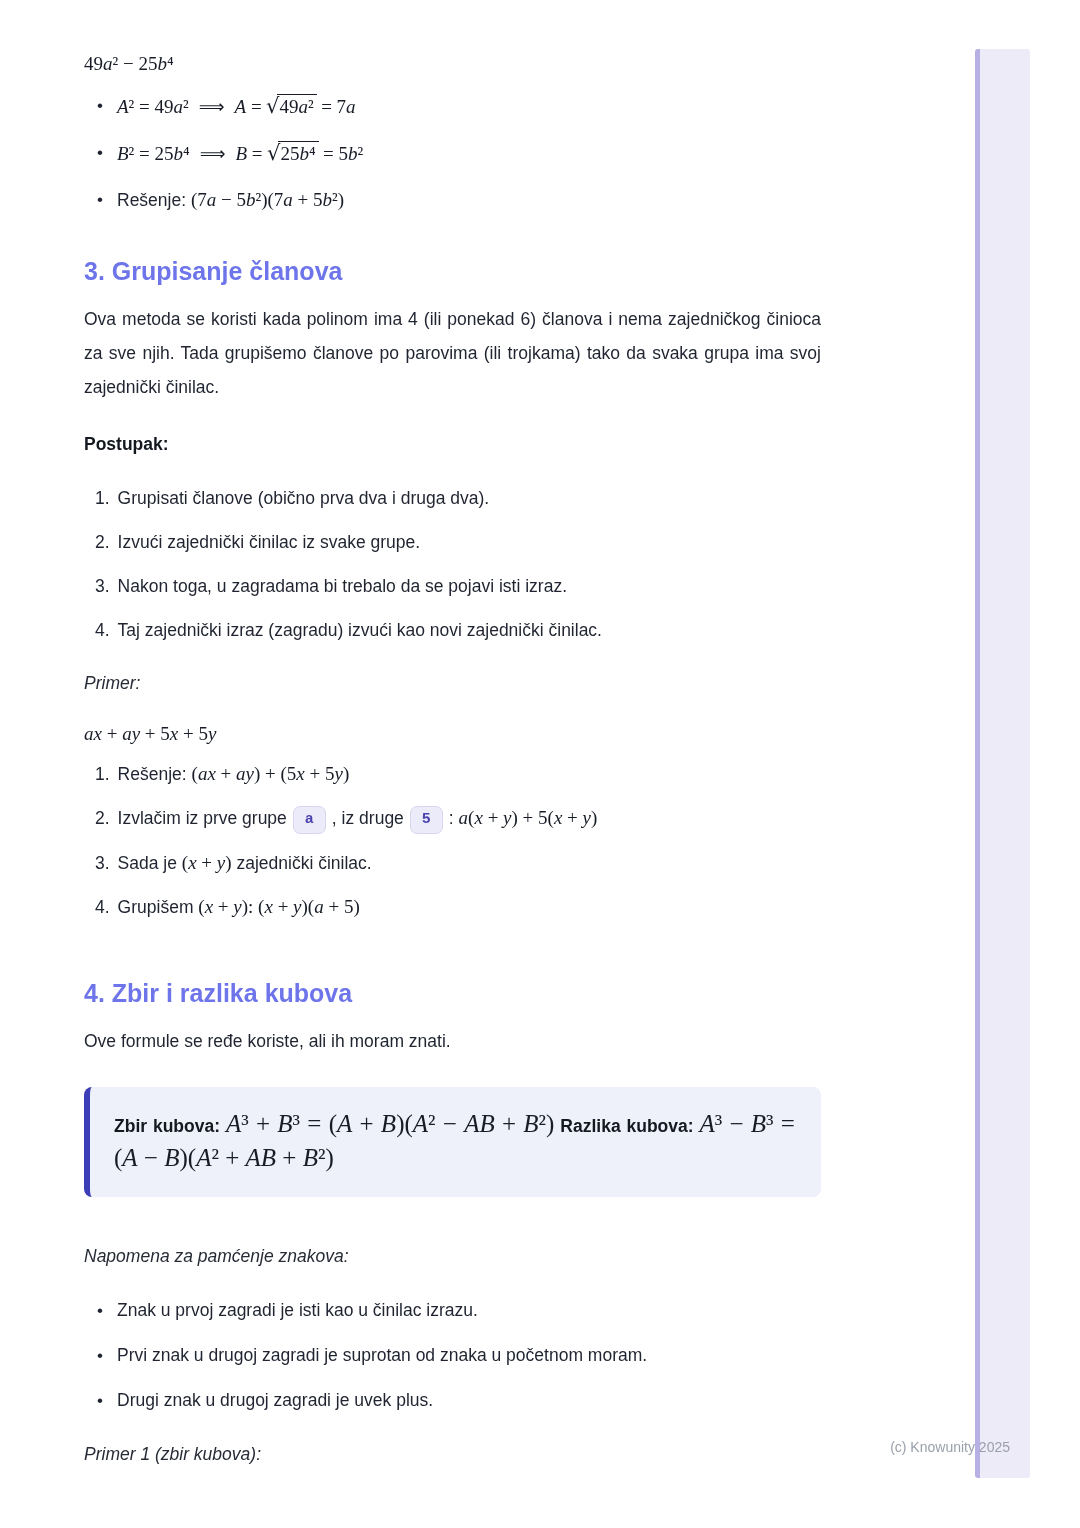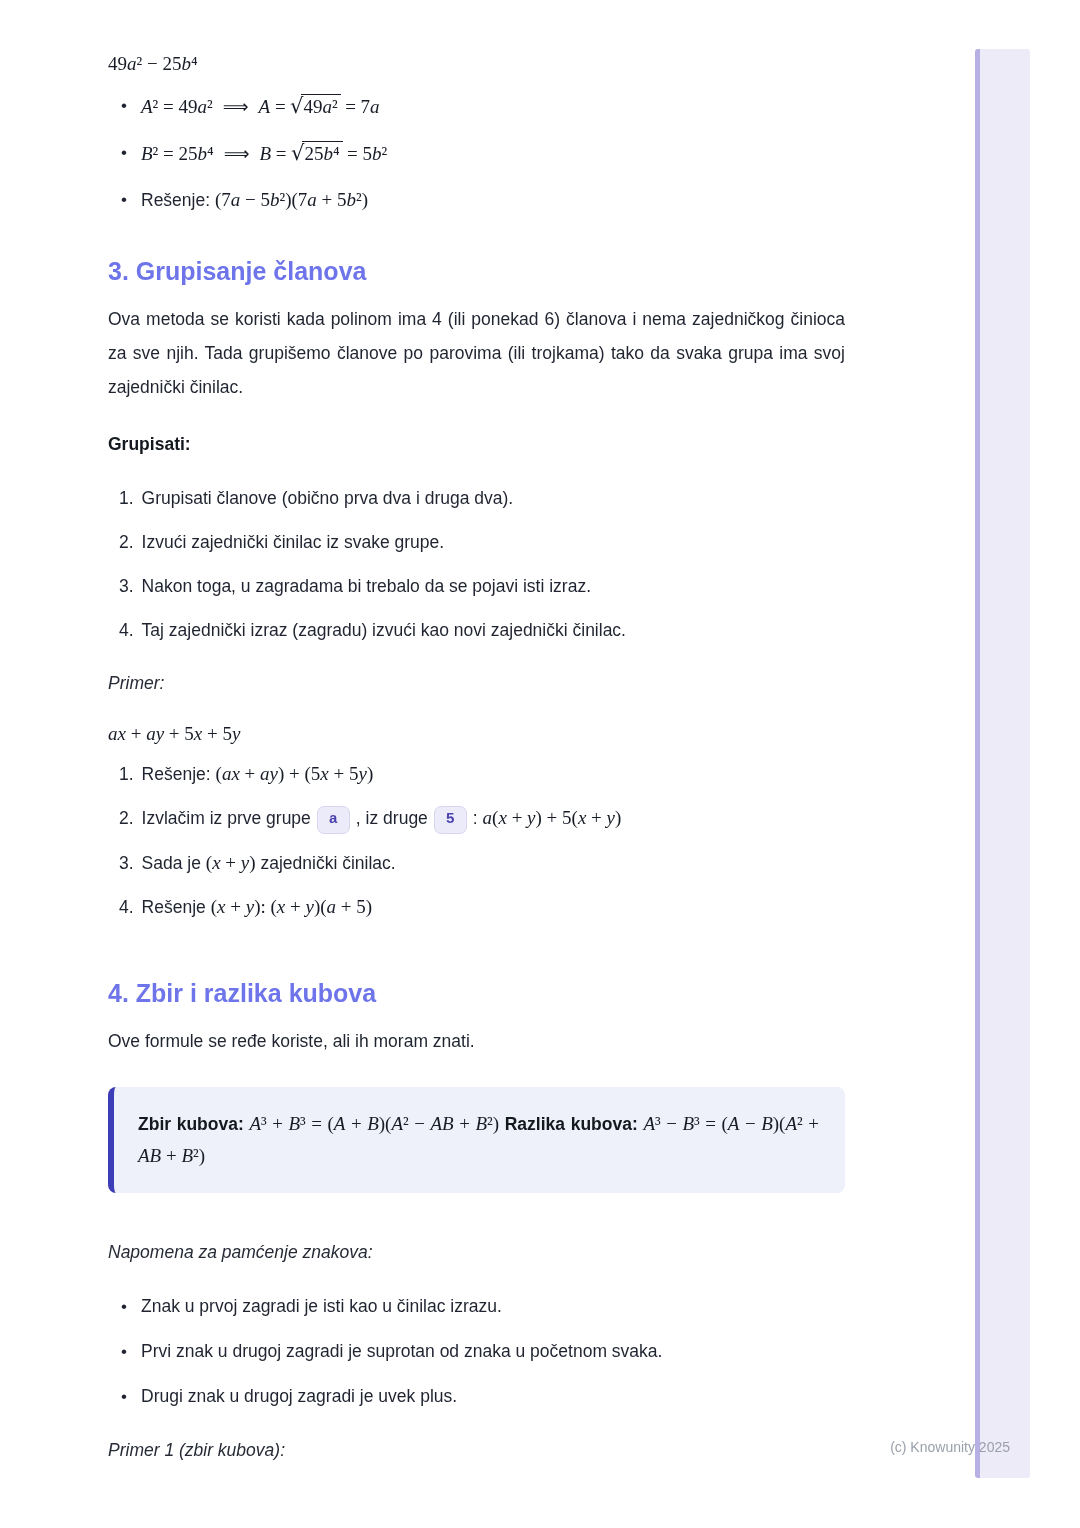--- a/index.html
+++ b/index.html
@@ -1,20 +1,20 @@
 <!DOCTYPE html>
 <html><head>
 <meta charset="utf-8">
 <style>
   html,body{margin:0;padding:0;}
   body{
     width:1080px;height:1528px;position:relative;background:#ffffff;
     font-family:"Liberation Sans", sans-serif;color:#1f2430;overflow:hidden;
   }
-  .content{position:absolute;left:108px;top:0;width:737px;}
+  .content{position:absolute;left:84px;top:0;width:737px;}
   
   .math{font-family:"Liberation Serif","DejaVu Serif",serif;font-size:19px;color:#171c26;}
   .math i{font-style:italic;}
   .expr{margin-top:50px;line-height:28px;}
   .expr2{margin-top:23px;line-height:28px;}
   
   .ulist{margin-top:13px;padding-left:13px;}
   .uli{display:flex;align-items:flex-start;line-height:30px;margin-bottom:15px;}
   .dot{flex:none;width:20px;font-size:17px;color:#1f2430;}
   .li-body{flex:1;}
@@ -36,21 +36,21 @@
   .exlist .oli{line-height:30px;margin-bottom:14px;}
   .num{flex:none;margin-right:8px;}
   
   .badge{display:inline-block;padding:0 11px;border-radius:7px;background:#ecebfa;
     border:1px solid #d8d5f0;font-family:"Liberation Mono",monospace;font-weight:700;
     font-size:15px;color:#4b44b0;line-height:26px;margin:0 6px;vertical-align:1px;}
   
   .callout{margin-top:29px;background:#eef0fa;border-left:6px solid #3d3db8;border-radius:8px;
     padding:21px 26px 21px 24px;font-size:17.5px;line-height:31px;text-align:justify;color:#14181f;}
   .callout .b{font-weight:700;}
-  .cf{font-size:19px;}
+  .cf{font-size:25px;}
   
   .strip{position:absolute;left:975px;top:49px;width:50px;height:1429px;background:#edebf8;
     border-left:5px solid #b6b0e4;border-radius:3px;z-index:1;}
   .watermark{position:absolute;right:70px;top:1439px;font-size:14px;color:#9aa0ab;z-index:3;}
 </style>
 </head>
 <body>
 
 <div class="content">
 
@@ -73,21 +73,21 @@
       <span class="dot">•</span>
       <span class="li-body" style="font-size:17.5px;"><span>Rešenje:</span>
         <span class="math">(7<i>a</i> − 5<i>b</i>²)(7<i>a</i> + 5<i>b</i>²)</span></span>
     </div>
   </div>
 
   <h2 class="h">3. Grupisanje članova</h2>
 
   <p class="para just">Ova metoda se koristi kada polinom ima 4 (ili ponekad 6) članova i nema zajedničkog činioca za sve njih. Tada grupišemo članove po parovima (ili trojkama) tako da svaka grupa ima svoj zajednički činilac.</p>
 
-  <p class="bold-label">Grupisati:</p>
+  <p class="bold-label">Postupak:</p>
 
   <div class="olist">
     <div class="oli">
       <span class="num">1.</span>
       <span>Grupisati članove (obično prva dva i druga dva).</span>
     </div>
     <div class="oli">
       <span class="num">2.</span>
       <span>Izvući zajednički činilac iz svake grupe.</span>
     </div>
@@ -117,21 +117,21 @@
         <span class="math"><i>a</i>(<i>x</i> + <i>y</i>) + 5(<i>x</i> + <i>y</i>)</span></span>
     </div>
     <div class="oli">
       <span class="num">3.</span>
       <span><span>Sada je</span>
         <span class="math">(<i>x</i> + <i>y</i>)</span>
         <span>zajednički činilac.</span></span>
     </div>
     <div class="oli">
       <span class="num">4.</span>
-      <span><span>Rešenje</span>
+      <span><span>Grupišem</span>
         <span class="math">(<i>x</i> + <i>y</i>): (<i>x</i> + <i>y</i>)(<i>a</i> + 5)</span></span>
     </div>
   </div>
 
   <h2 class="h h4x">4. Zbir i razlika kubova</h2>
 
   <p class="para">Ove formule se ređe koriste, ali ih moram znati.</p>
 
   <div class="callout"><span class="b">Zbir kubova:</span>
     <span class="math cf"><i>A</i>³ + <i>B</i>³ = (<i>A</i> + <i>B</i>)(<i>A</i>² − <i>AB</i> + <i>B</i>²)</span>
@@ -140,21 +140,21 @@
 
   <p class="italic-label" style="margin-top:45px;">Napomena za pamćenje znakova:</p>
 
   <div class="ulist" style="margin-top:26px;">
     <div class="uli" style="line-height:29px;margin-bottom:16px;font-size:17.5px;">
       <span class="dot">•</span>
       <span>Znak u prvoj zagradi je isti kao u činilac izrazu.</span>
     </div>
     <div class="uli" style="line-height:29px;margin-bottom:16px;font-size:17.5px;">
       <span class="dot">•</span>
-      <span>Prvi znak u drugoj zagradi je suprotan od znaka u početnom svaka.</span>
+      <span>Prvi znak u drugoj zagradi je suprotan od znaka u početnom moram.</span>
     </div>
     <div class="uli" style="line-height:29px;margin-bottom:16px;font-size:17.5px;">
       <span class="dot">•</span>
       <span>Drugi znak u drugoj zagradi je uvek plus.</span>
     </div>
   </div>
 
   <p class="italic-label">Primer 1 (zbir kubova):</p>
 
 </div>

